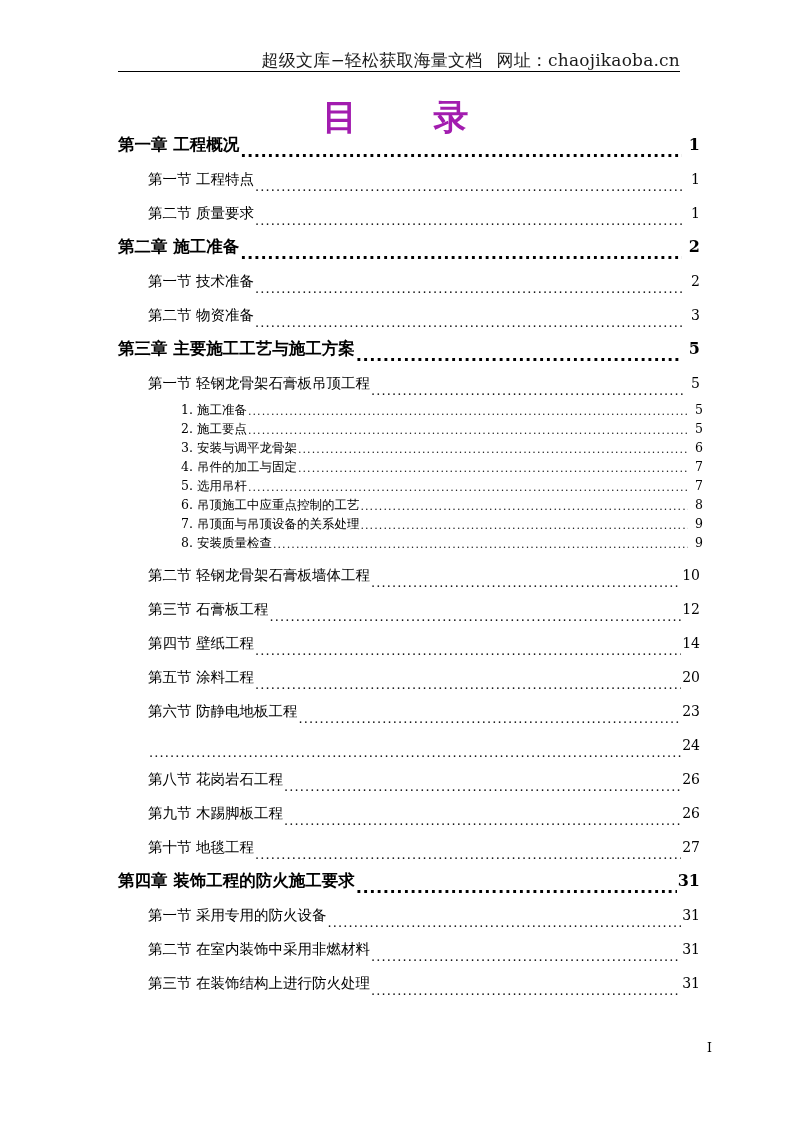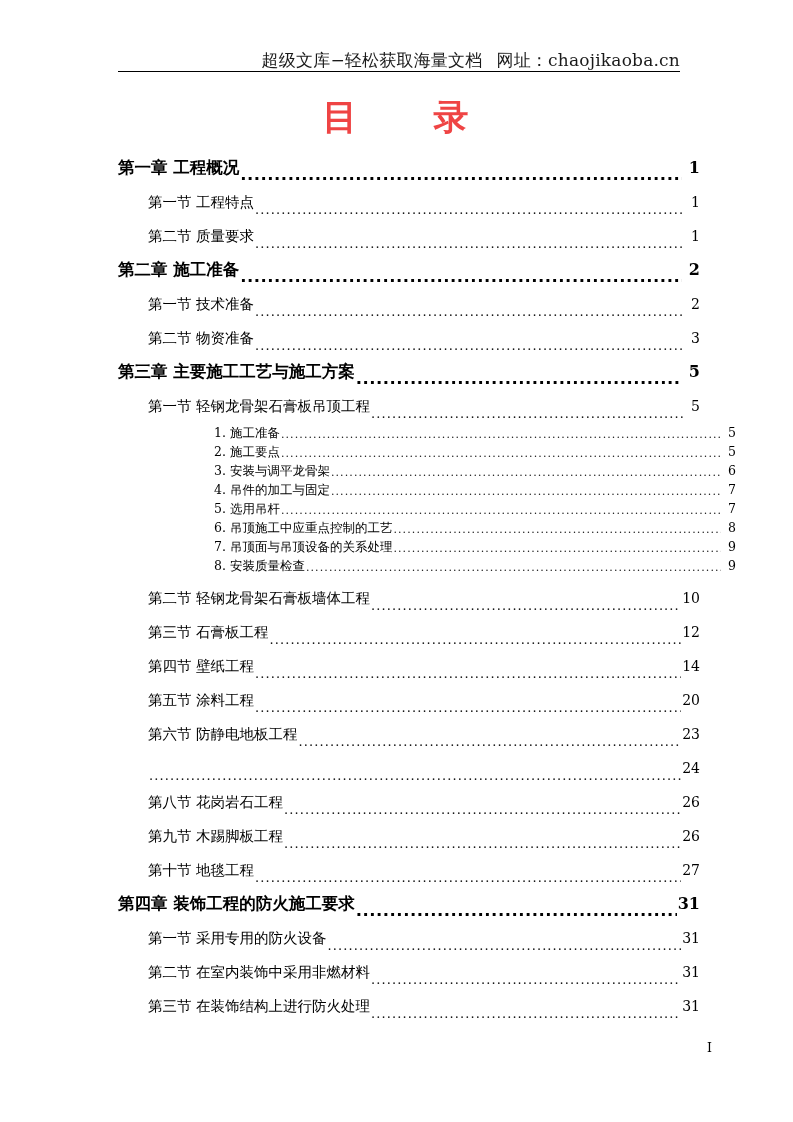--- a/index.html
+++ b/index.html
@@ -55,27 +55,27 @@
   .doc-title {
     position: absolute;
     top: 94px;
     left: 0;
     width: 793px;
     text-align: center;
     font-family: "DejaVu Sans", "Liberation Sans", sans-serif;
     font-weight: bold;
     font-size: 35px;
     letter-spacing: 2px;
-    color: #ef4444;
+    color: #a21caf;
   }
 
   
   .toc {
     position: absolute;
-    top: 151px;
+    top: 128px;
     left: 118px;
     width: 582px;
   }
 
   .toc-entry {
     display: flex;
     align-items: flex-end;
     width: 100%;
     box-sizing: border-box;
   }
@@ -145,21 +145,21 @@
     min-width: 16px;
   }
 
   
   .level-3 {
     font-family: "DejaVu Serif", "Liberation Serif", serif;
     font-weight: normal;
     font-size: 12.5px;
     line-height: 19px;
     height: 19px;
-    margin-left: 96px;
+    margin-left: 63px;
     width: 522px;
   }
   .level-3 .toc-dots {
     font-size: 11px;
     letter-spacing: 1.1px;
     line-height: 1;
     position: relative;
     top: -2px;
     color: #222;
   }

